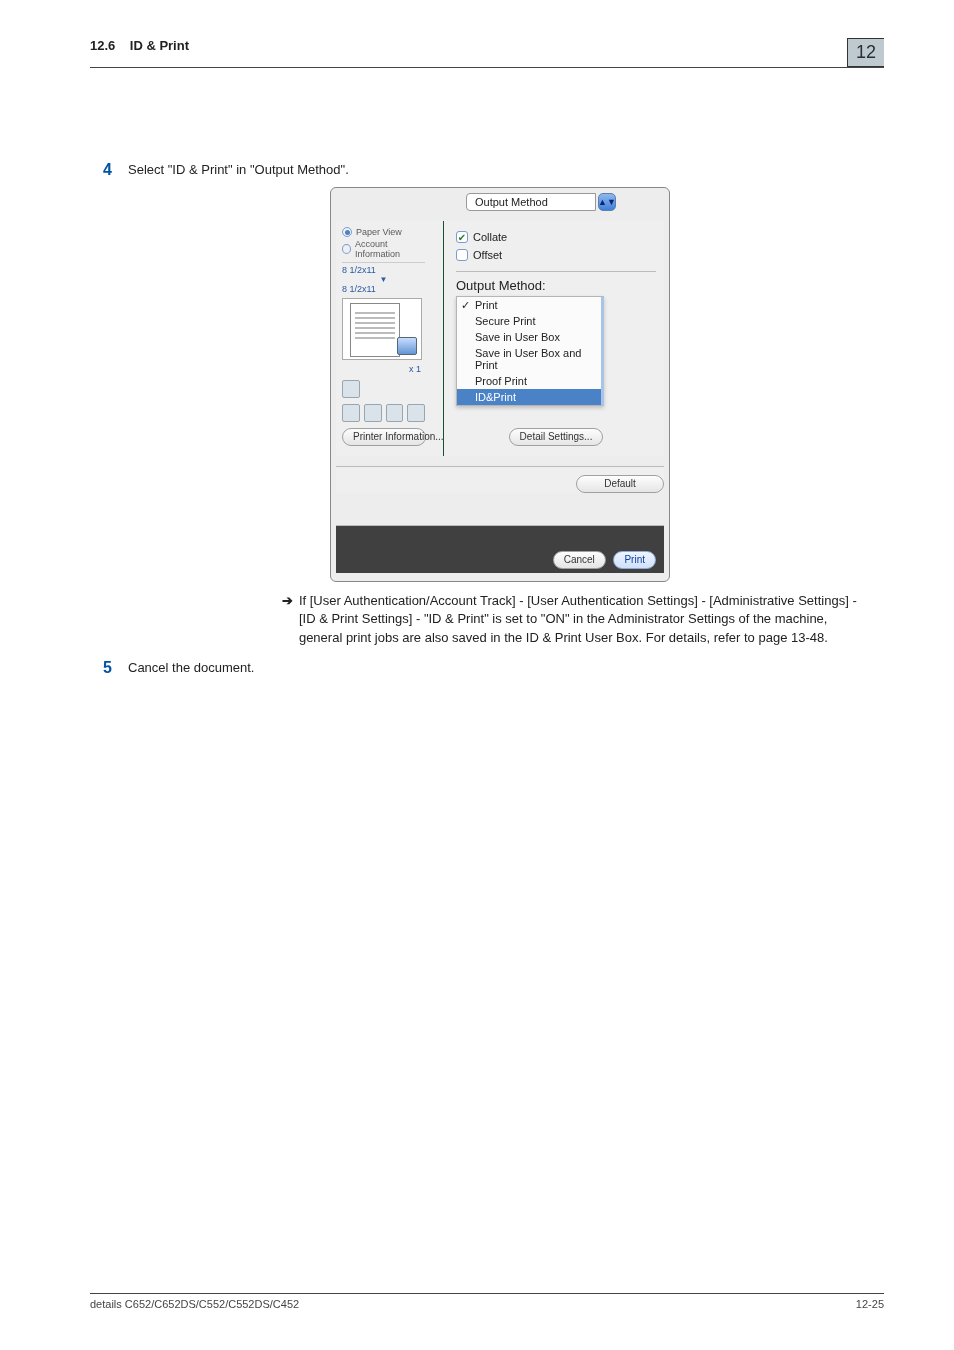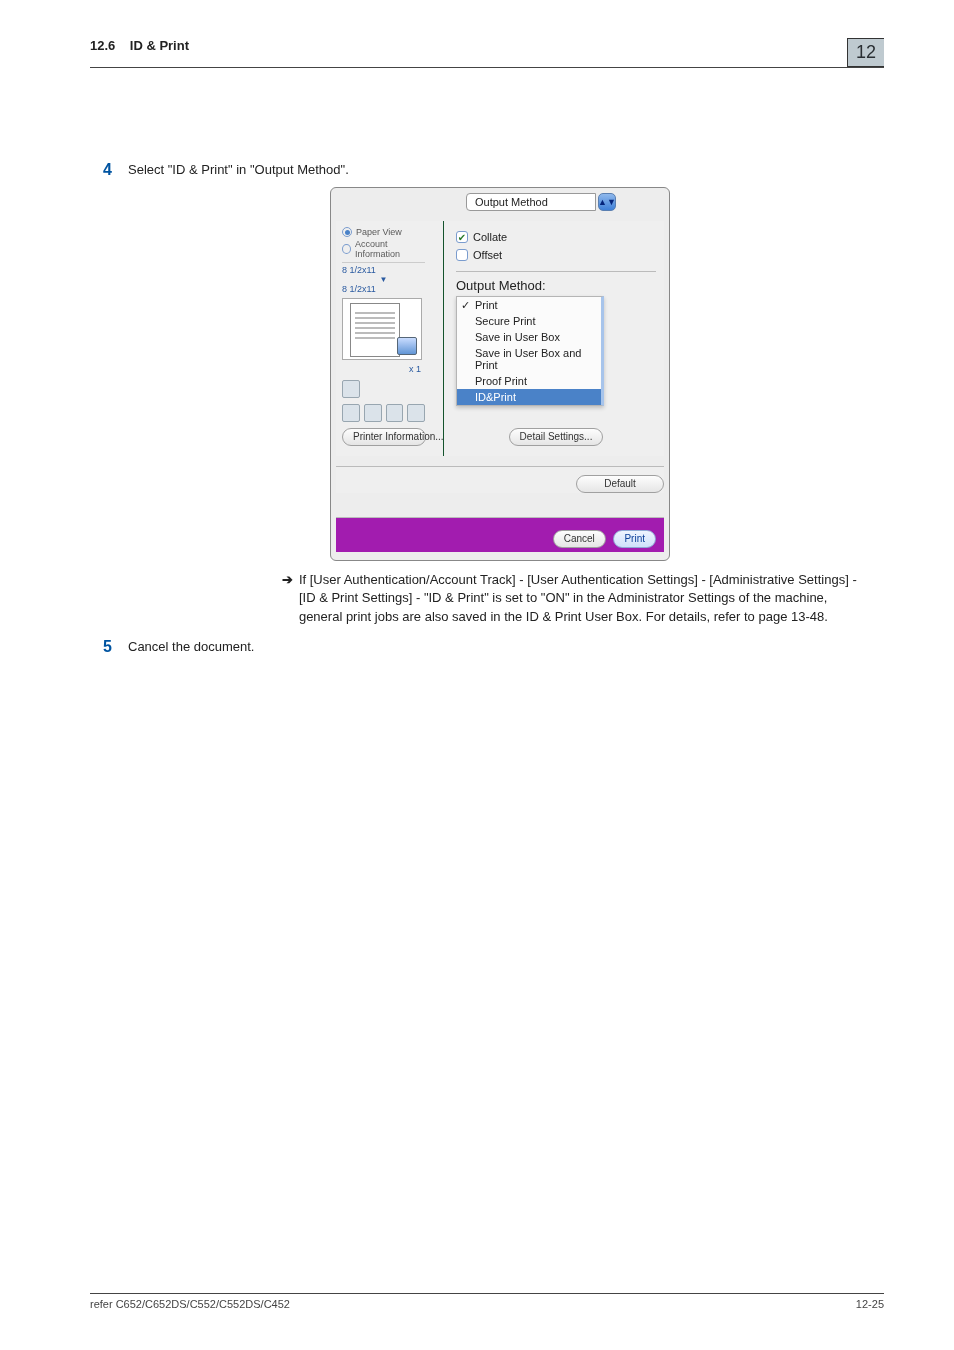--- a/index.html
+++ b/index.html
@@ -268,23 +268,23 @@
     }
     .lower-block {
       border-top: 1px solid #bbb;
       margin-top: 10px;
       padding-top: 8px;
       text-align: right;
       background: #efefef;
     }
     .dialog-footer {
       border-top: 1px solid #bbb;
-      background: #a21caf;
-      margin-top: 24px;
-      padding: 12px 8px 4px;
+      background: #404040;
+      margin-top: 32px;
+      padding: 25px 8px 4px;
       text-align: right;
     }
     .note-block {
       margin-left: 192px;
       margin-top: 10px;
       display: flex;
       font-size: 13px;
       line-height: 1.4;
     }
     .note-arrow {
@@ -420,15 +420,15 @@
   </div>
 
   <div class="step-row step5">
     <div class="step-num">5</div>
     <div class="step-body">Cancel the document.</div>
   </div>
 
 </div>
 
 <div class="page-footer">
-  <span>refer C652/C652DS/C552/C552DS/C452</span>
+  <span>details C652/C652DS/C552/C552DS/C452</span>
   <span>12-25</span>
 </div>
 
 </body></html>

